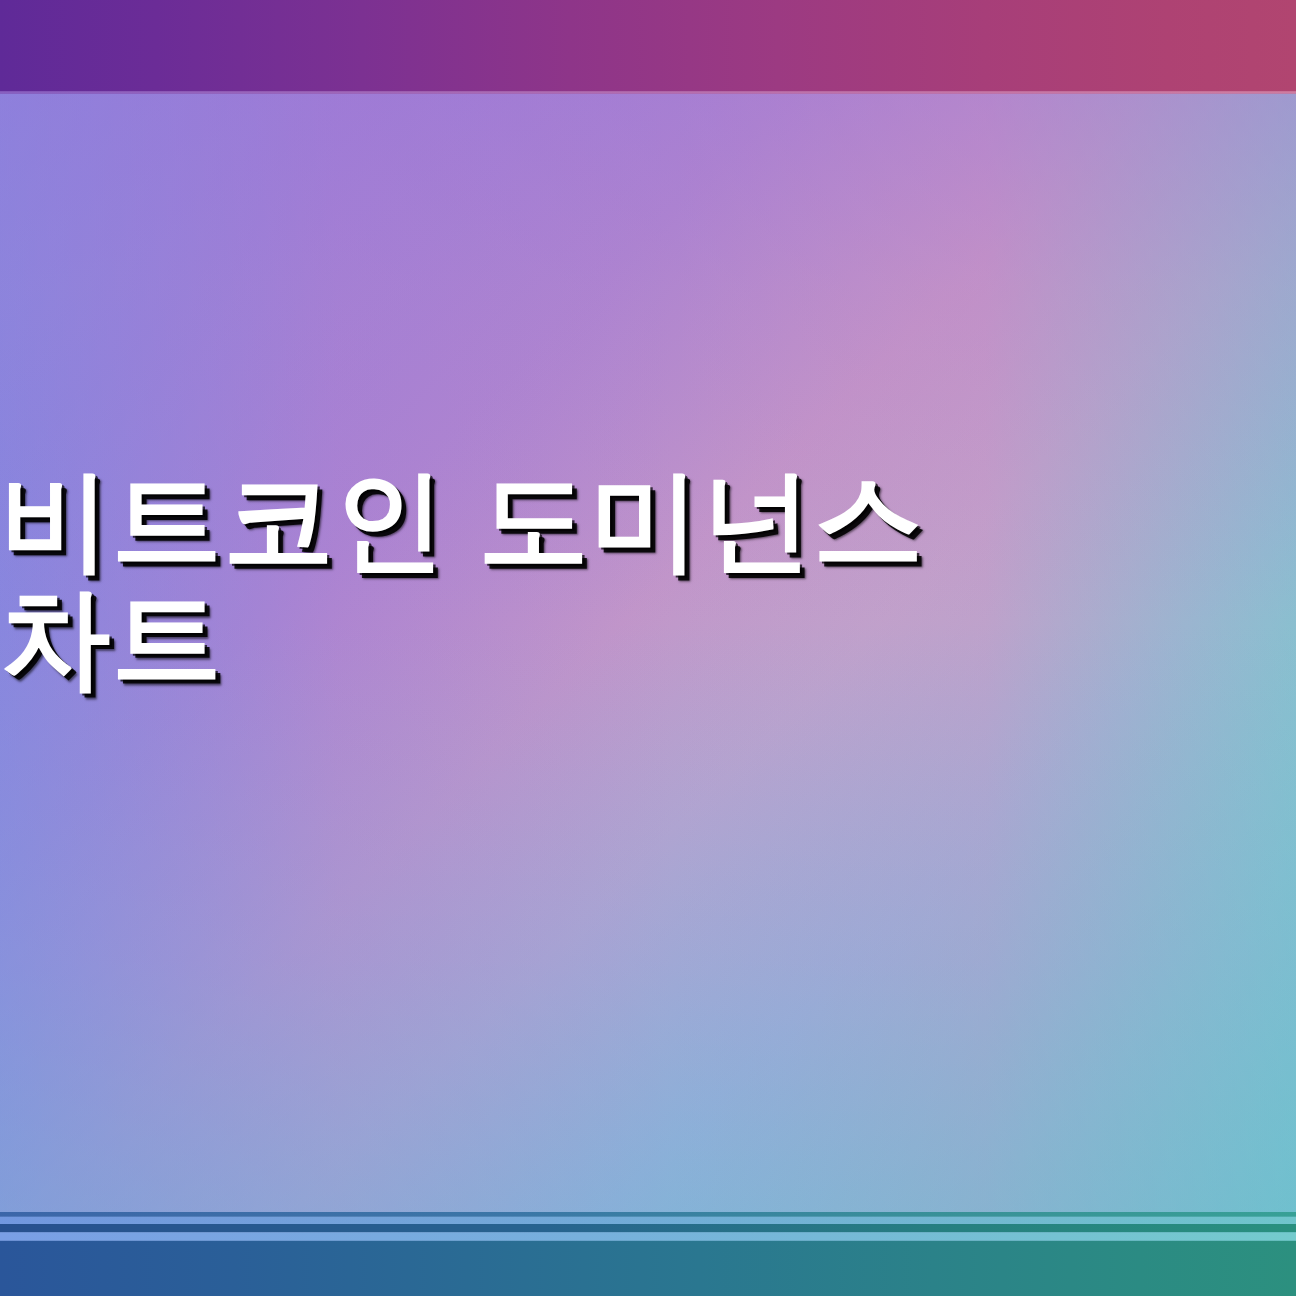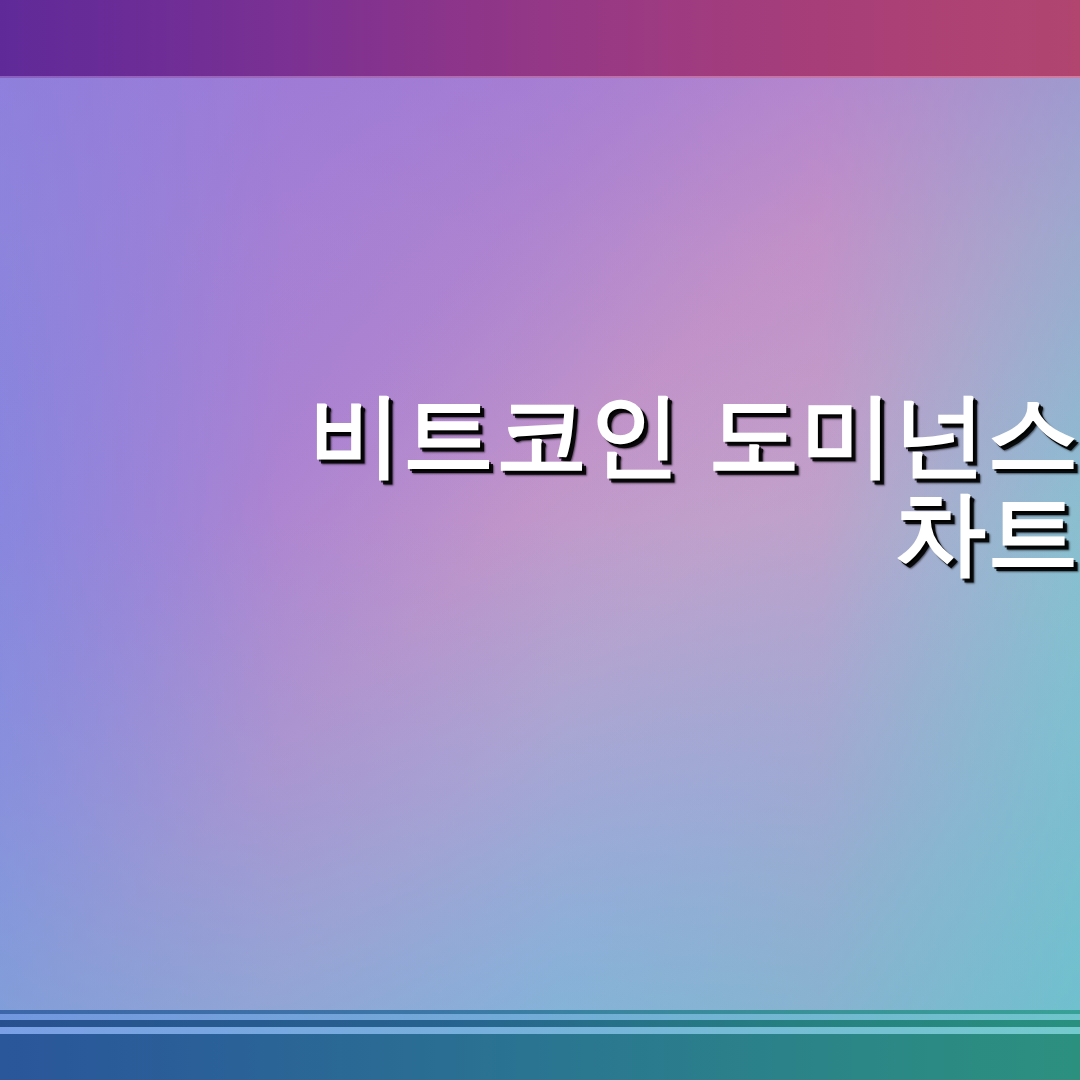--- a/index.html
+++ b/index.html
@@ -90,21 +90,21 @@
       rgba(215,160,205,0.55) 60%,
       rgba(232,170,200,0.55) 100%);
   }
 
   
   .title-block {
     position: absolute;
     left: 0;
     top: 385px;
     width: 1080px;
-    text-align: right;
+    text-align: left;
     line-height: 1.07;
     pointer-events: none;
   }
 
   .title-line {
     display: block;
     color: #ffffff;
     font-size: 92px;
     font-weight: bold;
     letter-spacing: 1px;

